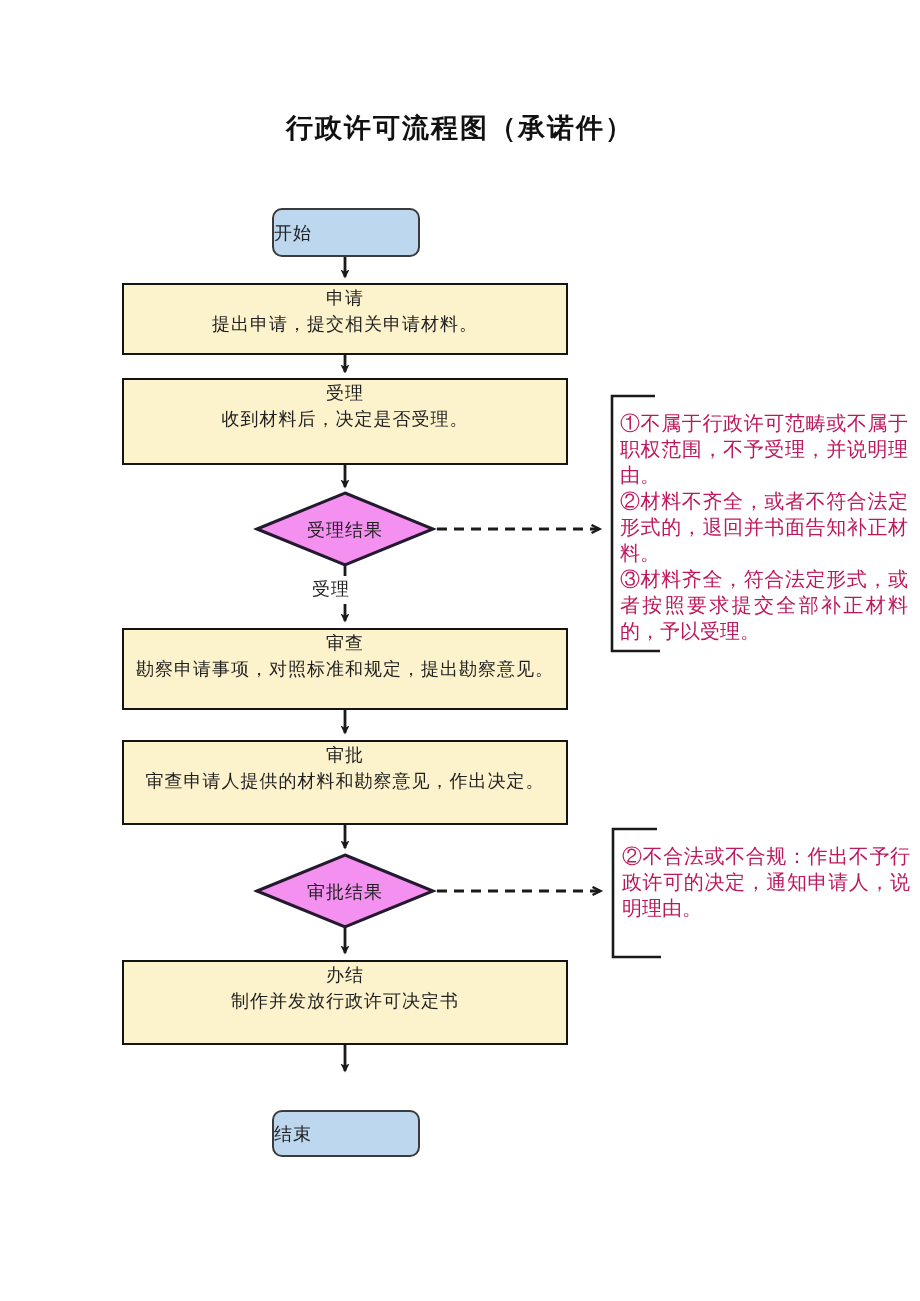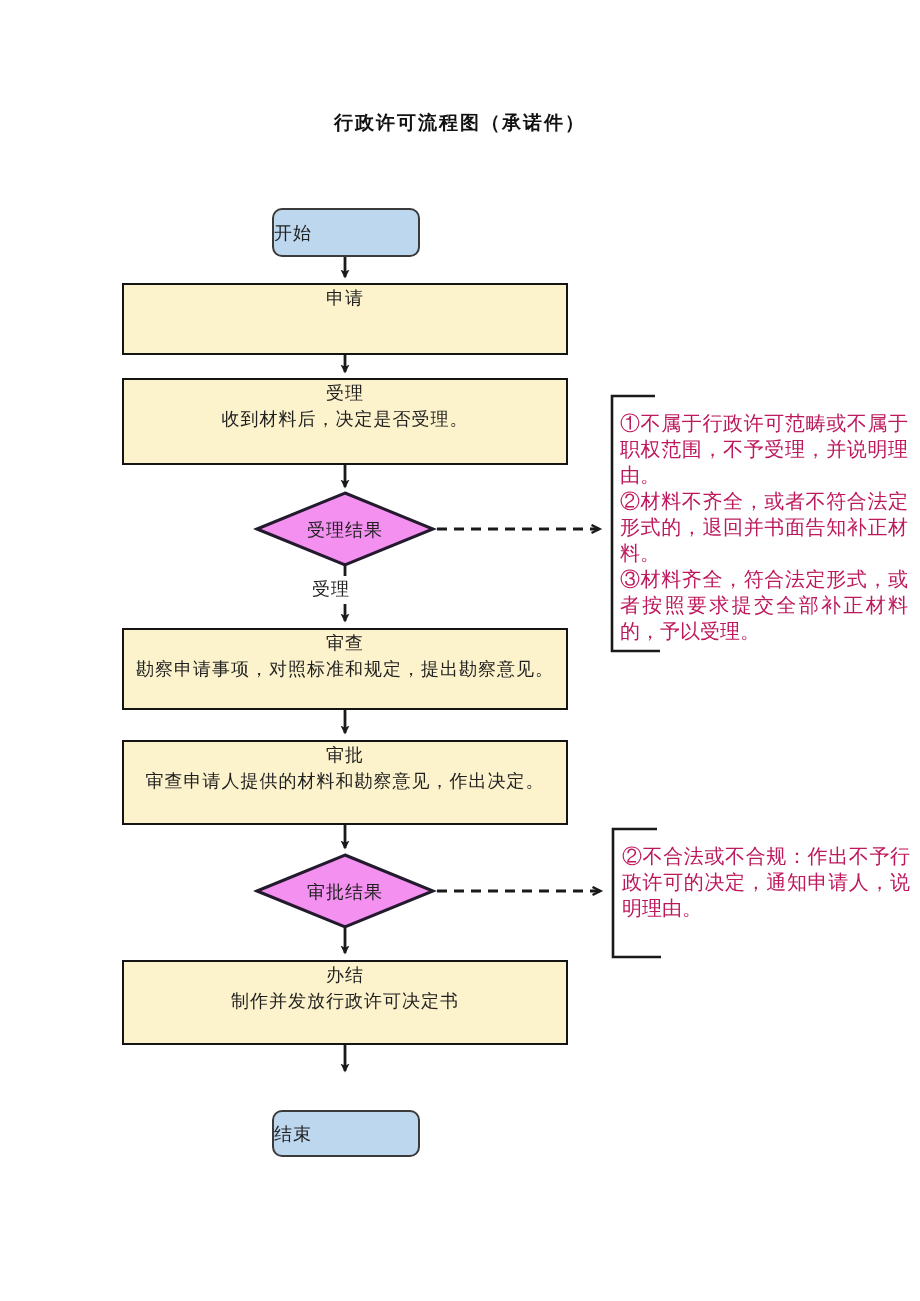--- a/index.html
+++ b/index.html
@@ -9,21 +9,21 @@
     margin:0 auto;
     background:#ffffff;
     font-family:"Liberation Serif","DejaVu Serif",serif;
     color:#1f1f1f;
     overflow:hidden;
   }
   .title{
     position:absolute;left:0;right:0;top:110px;
     text-align:center;
     font-family:"Liberation Sans","DejaVu Sans",sans-serif;
-    font-weight:bold;font-size:19px;letter-spacing:2px;color:#111;
+    font-weight:bold;font-size:27px;letter-spacing:2px;color:#111;
   }
   svg.wires{position:absolute;left:0;top:0;width:920px;height:1301px;}
   .wire{stroke:#1a1a1a;stroke-width:2.8;fill:none;}
   .wire-dashed{stroke:#1a1a1a;stroke-width:3;fill:none;stroke-dasharray:10 7;}
   .bracket{stroke:#1a1a1a;stroke-width:2.6;fill:none;}
   .diamond{stroke:#241a2e;stroke-width:3;}
   .node{position:absolute;box-sizing:border-box;text-align:center;}
   .terminal{
     left:272px;width:148px;height:49px;
     background:#bdd7ee;border:2px solid #3b3b3b;border-radius:10px;
@@ -91,20 +91,21 @@
 
   <div class="node terminal" style="top:208px;">
     <span>开始</span>
   </div>
   <div class="node terminal" style="top:1110px;height:47px;">
     <span>结束</span>
   </div>
 
   <div class="node process" style="top:283px;height:72px;">
     <div class="p-name">申请</div>
+    <div class="p-desc">提出申请，提交相关申请材料。</div>
   </div>
 
   <div class="node process" style="top:378px;height:87px;">
     <div class="p-name">受理</div>
     <div class="p-desc">收到材料后，决定是否受理。</div>
   </div>
 
   <div class="node process" style="top:628px;height:82px;">
     <div class="p-name">审查</div>
     <div class="p-desc">勘察申请事项，对照标准和规定，提出勘察意见。</div>

